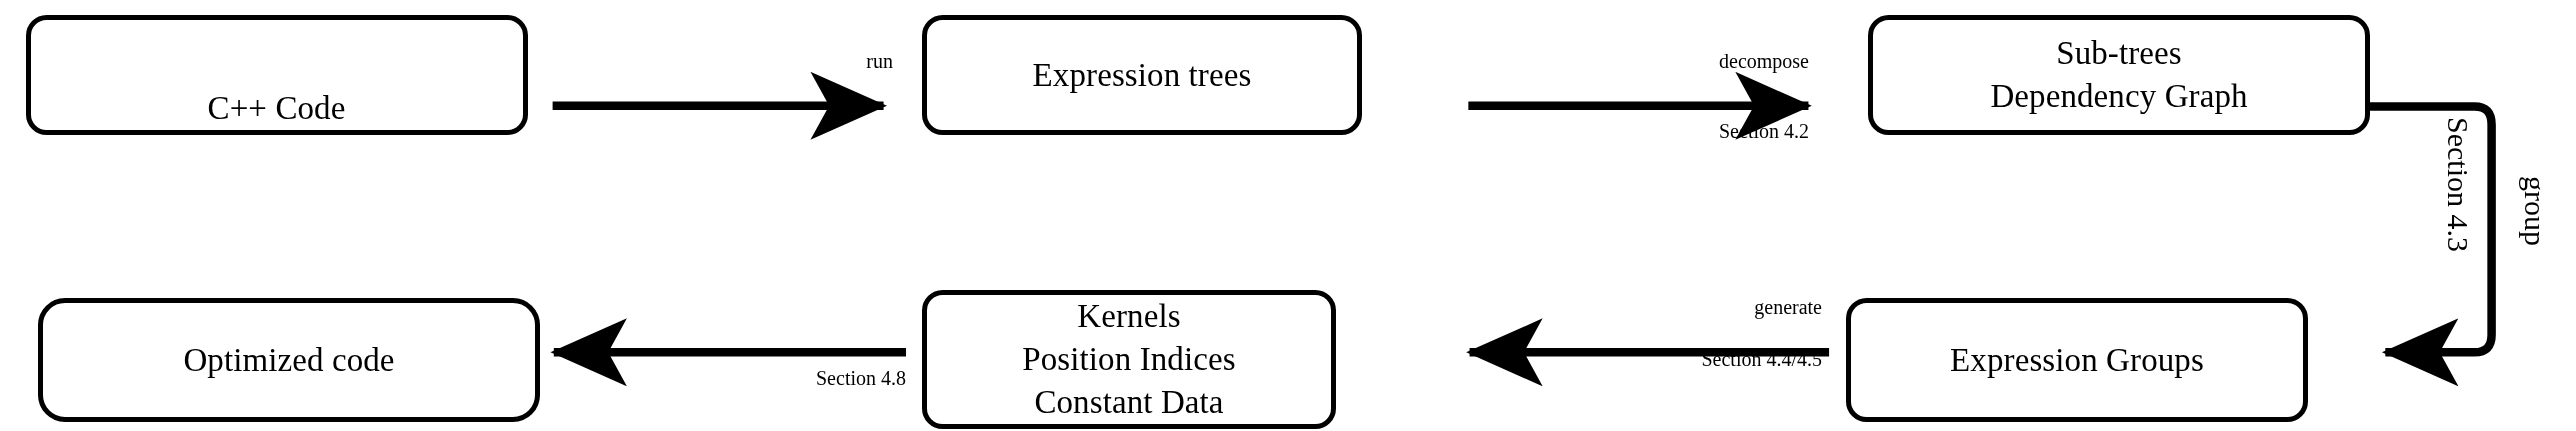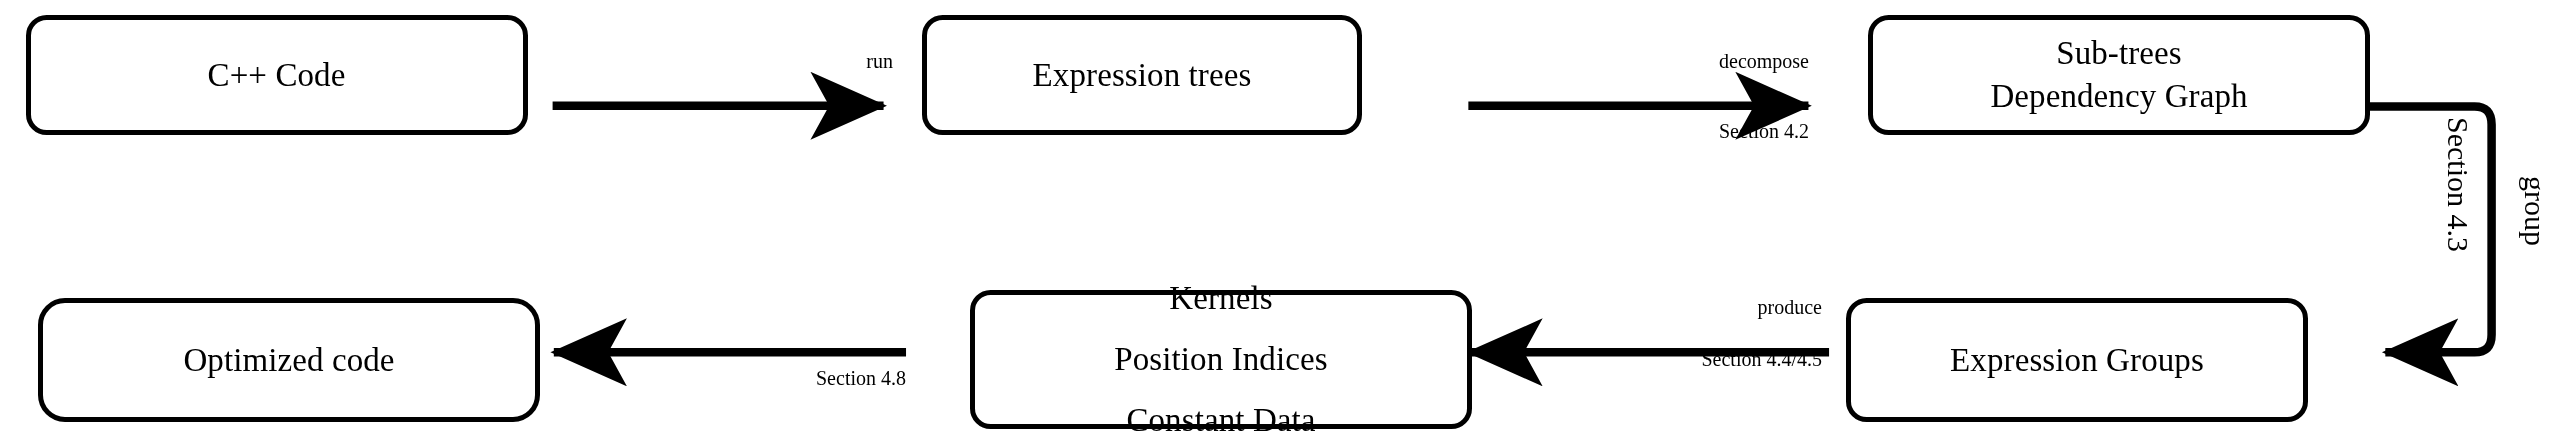--- a/index.html
+++ b/index.html
@@ -87,54 +87,54 @@
 
     <line x1="2418" y1="174" x2="2978" y2="174" stroke="#000000" stroke-width="14" marker-end="url(#arrowR)"></line>
 
     <path d="M 3888 175 L 4075 175 Q 4103 175 4103 205 L 4103 551 Q 4103 580 4075 580 L 3928 580" fill="none" stroke="#000000" stroke-width="14" marker-end="url(#arrowL)"></path>
 
     <line x1="3012" y1="580" x2="2420" y2="580" stroke="#000000" stroke-width="14" marker-end="url(#arrowL)"></line>
 
     <line x1="1492" y1="580" x2="912" y2="580" stroke="#000000" stroke-width="14" marker-end="url(#arrowL)"></line>
   </svg>
 
-  <div class="node-box" style="left:25.5px; top:15px; width:502px; height:120px;">
+  <div class="node-box" style="left:25.5px; top:15px; width:502px; height:120px;justify-content:flex-end;">
     <span class="node-line">C++ Code</span>
   </div>
 
   <div class="node-box" style="left:922px; top:15px; width:440px; height:120px;">
     <span class="node-line">Expression trees</span>
   </div>
 
   <div class="node-box" style="left:1846px; top:15px; width:502px; height:120px;margin-left:22px;">
     <span class="node-line">Sub-trees</span>
     <span class="node-line">Dependency Graph</span>
   </div>
 
   <div class="node-box" style="left:38px; top:298px; width:502px; height:124px;border-radius:27px;">
     <span class="node-line">Optimized code</span>
   </div>
 
-  <div class="node-box" style="left:970px; top:290px; width:502px; height:139px;gap:18px;">
+  <div class="node-box" style="left:922px; top:290px; width:414px; height:139px;">
     <span class="node-line">Kernels</span>
     <span class="node-line">Position Indices</span>
     <span class="node-line">Constant Data</span>
   </div>
 
   <div class="node-box" style="left:1846px; top:298px; width:462px; height:124px;">
     <span class="node-line">Expression Groups</span>
   </div>
 
   <div class="edge-label above" style="left:553px; top:50px; width:340px;">run</div>
 
   <div class="edge-label above" style="left:1457px; top:50px; width:352px;">decompose</div>
   <div class="edge-label below" style="left:1457px; top:120px; width:352px;">Section 4.2</div>
 
   <div class="vert-label" style="left:2473px; top:117px;">Section 4.3</div>
   <div class="vert-label" style="left:2550px; top:176px;">group</div>
 
-  <div class="edge-label above" style="left:1470px; top:296px; width:352px;">produce</div>
+  <div class="edge-label above" style="left:1470px; top:296px; width:352px;">generate</div>
   <div class="edge-label below" style="left:1470px; top:348px; width:352px;">Section 4.4/4.5</div>
 
   <div class="edge-label below" style="left:554px; top:367px; width:352px;">Section 4.8</div>
 
 </div>
 
 
 </body></html>

